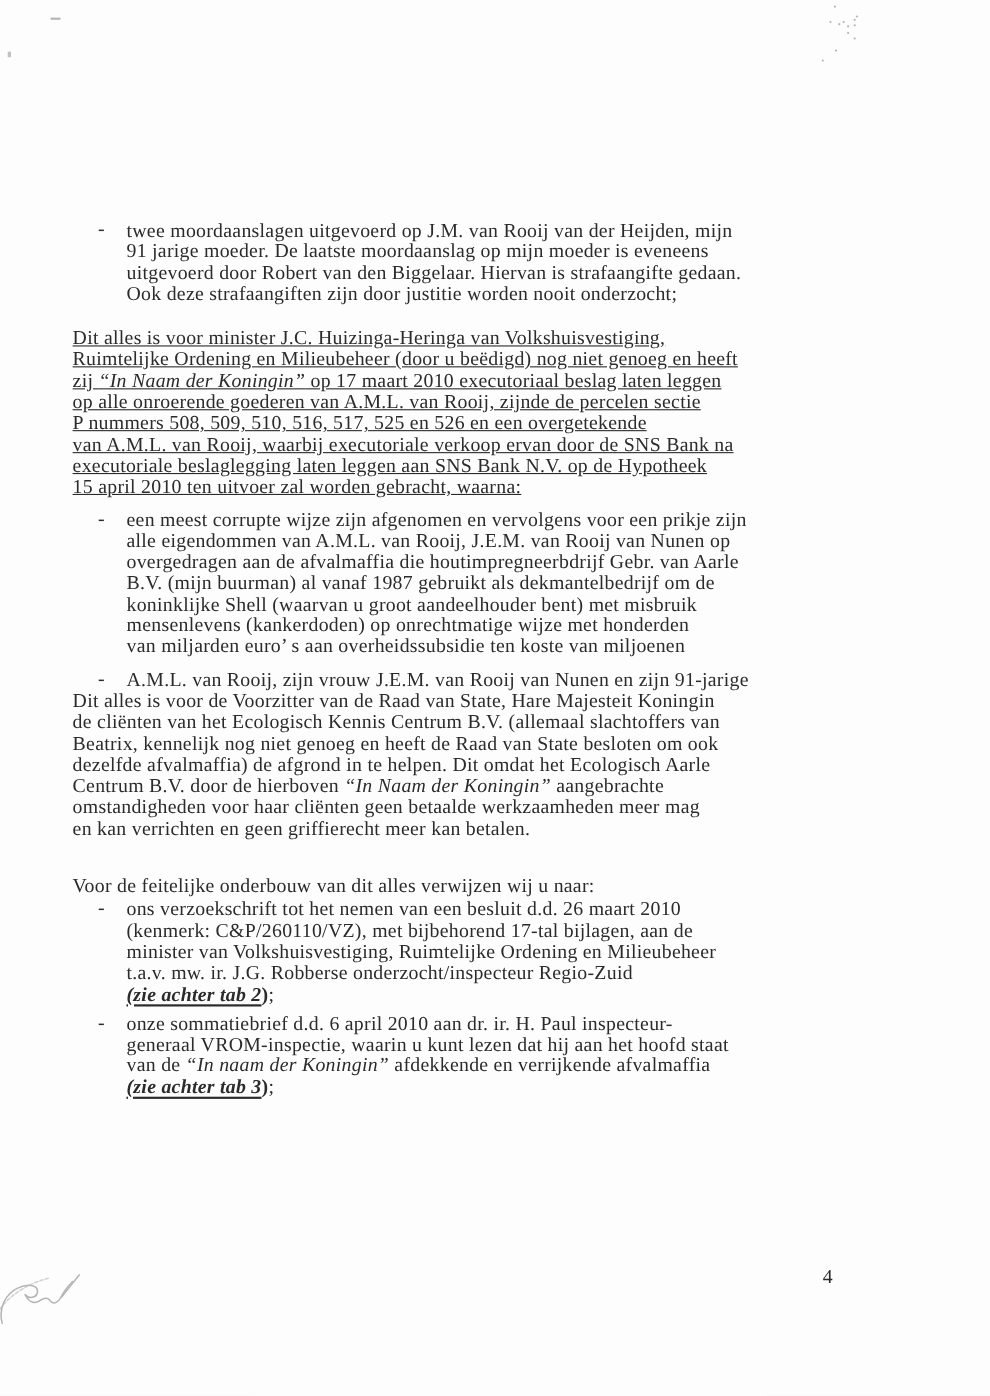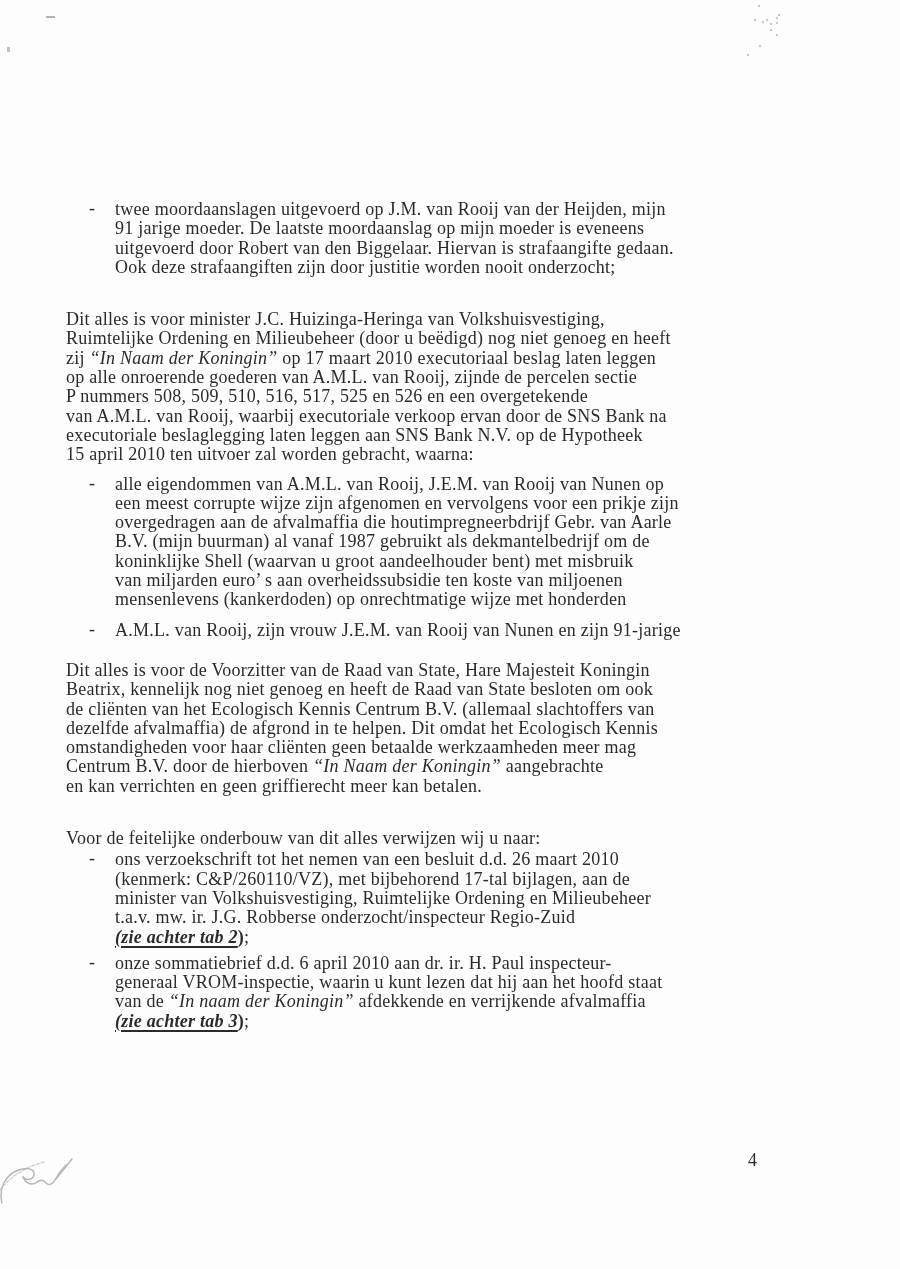--- a/index.html
+++ b/index.html
@@ -54,58 +54,58 @@
   <div class="doc">
       <div class="block bullet" style="margin-top: 0px;">
         <span class="marker">-</span>
         <div>
           <div class="line"><span>twee moordaanslagen uitgevoerd op J.M. van Rooij van der Heijden, mijn</span></div>
           <div class="line"><span>91 jarige moeder. De laatste moordaanslag op mijn moeder is eveneens</span></div>
           <div class="line"><span>uitgevoerd door Robert van den Biggelaar. Hiervan is strafaangifte gedaan.</span></div>
           <div class="line"><span>Ook deze strafaangiften zijn door justitie worden nooit onderzocht;</span></div>
         </div>
       </div>
-      <div class="block para" style="margin-top: 33px;">
+      <div class="block para" style="margin-top: 21px; text-decoration: underline;">
         <div>
           <div class="line"><span>Dit alles is voor minister J.C. Huizinga-Heringa van Volkshuisvestiging,</span></div>
           <div class="line"><span>Ruimtelijke Ordening en Milieubeheer (door u beëdigd) nog niet genoeg en heeft</span></div>
           <div class="line"><span>zij </span><span class="i">“In Naam der Koningin”</span><span> op 17 maart 2010 executoriaal beslag laten leggen</span></div>
           <div class="line"><span>op alle onroerende goederen van A.M.L. van Rooij, zijnde de percelen sectie</span></div>
           <div class="line"><span>P nummers 508, 509, 510, 516, 517, 525 en 526 en een overgetekende</span></div>
           <div class="line"><span>van A.M.L. van Rooij, waarbij executoriale verkoop ervan door de SNS Bank na</span></div>
           <div class="line"><span>executoriale beslaglegging laten leggen aan SNS Bank N.V. op de Hypotheek</span></div>
           <div class="line"><span>15 april 2010 ten uitvoer zal worden gebracht, waarna:</span></div>
         </div>
       </div>
       <div class="block bullet" style="margin-top: 10px;">
         <span class="marker">-</span>
         <div>
+          <div class="line"><span>een meest corrupte wijze zijn afgenomen en vervolgens voor een prikje zijn</span></div>
           <div class="line"><span>alle eigendommen van A.M.L. van Rooij, J.E.M. van Rooij van Nunen op</span></div>
-          <div class="line"><span>een meest corrupte wijze zijn afgenomen en vervolgens voor een prikje zijn</span></div>
           <div class="line"><span>overgedragen aan de afvalmaffia die houtimpregneerbdrijf Gebr. van Aarle</span></div>
           <div class="line"><span>B.V. (mijn buurman) al vanaf 1987 gebruikt als dekmantelbedrijf om de</span></div>
           <div class="line"><span>koninklijke Shell (waarvan u groot aandeelhouder bent) met misbruik</span></div>
+          <div class="line"><span>mensenlevens (kankerdoden) op onrechtmatige wijze met honderden</span></div>
           <div class="line"><span>van miljarden euro’ s aan overheidssubsidie ten koste van miljoenen</span></div>
-          <div class="line"><span>mensenlevens (kankerdoden) op onrechtmatige wijze met honderden</span></div>
         </div>
       </div>
       <div class="block bullet" style="margin-top: 11px;">
         <span class="marker">-</span>
         <div>
           <div class="line"><span>A.M.L. van Rooij, zijn vrouw J.E.M. van Rooij van Nunen en zijn 91-jarige</span></div>
         </div>
       </div>
-      <div class="block para" style="margin-top: 21px;">
+      <div class="block para" style="">
         <div>
           <div class="line"><span>Dit alles is voor de Voorzitter van de Raad van State, Hare Majesteit Koningin</span></div>
+          <div class="line"><span>de cliënten van het Ecologisch Kennis Centrum B.V. (allemaal slachtoffers van</span></div>
           <div class="line"><span>Beatrix, kennelijk nog niet genoeg en heeft de Raad van State besloten om ook</span></div>
-          <div class="line"><span>de cliënten van het Ecologisch Kennis Centrum B.V. (allemaal slachtoffers van</span></div>
-          <div class="line"><span>dezelfde afvalmaffia) de afgrond in te helpen. Dit omdat het Ecologisch Kennis</span></div>
+          <div class="line"><span>dezelfde afvalmaffia) de afgrond in te helpen. Dit omdat het Ecologisch Aarle</span></div>
+          <div class="line"><span>Centrum B.V. door de hierboven </span><span class="i">“In Naam der Koningin”</span><span> aangebrachte</span></div>
           <div class="line"><span>omstandigheden voor haar cliënten geen betaalde werkzaamheden meer mag</span></div>
-          <div class="line"><span>Centrum B.V. door de hierboven </span><span class="i">“In Naam der Koningin”</span><span> aangebrachte</span></div>
           <div class="line"><span>en kan verrichten en geen griffierecht meer kan betalen.</span></div>
         </div>
       </div>
       <div class="block para" style="margin-top: 33px;">
         <div>
           <div class="line"><span>Voor de feitelijke onderbouw van dit alles verwijzen wij u naar:</span></div>
         </div>
       </div>
       <div class="block bullet" style="margin-top: 2px;">
         <span class="marker">-</span>

